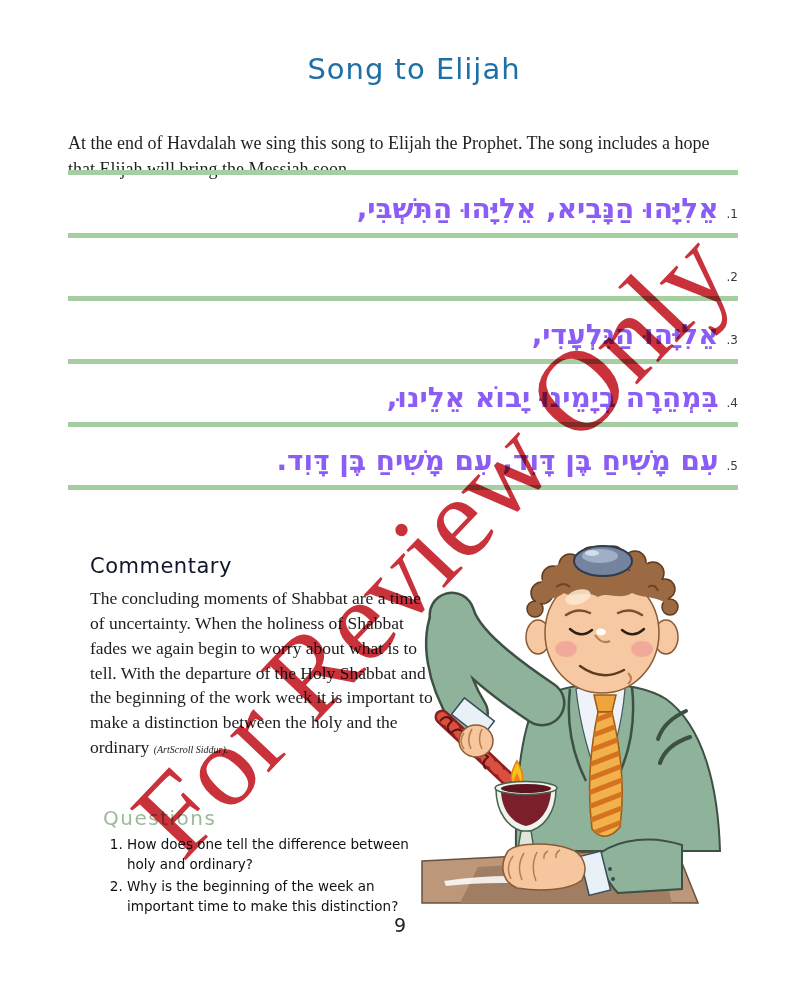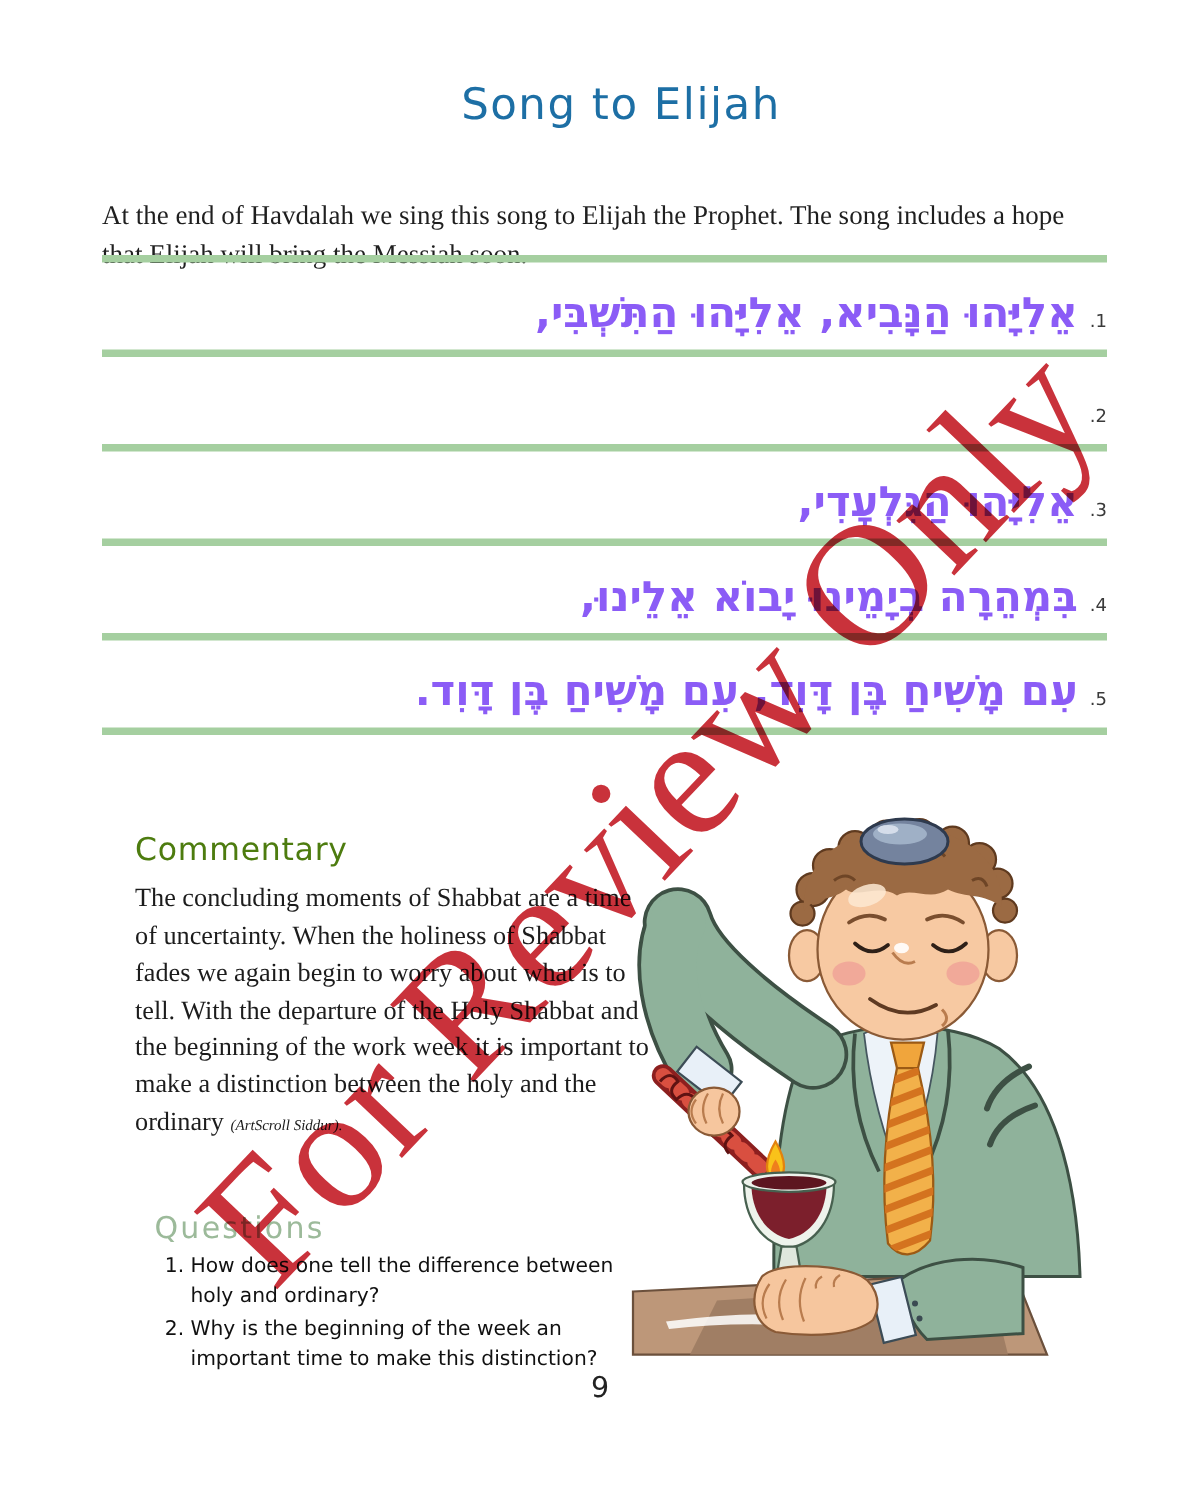--- a/index.html
+++ b/index.html
@@ -31,21 +31,21 @@
     padding-bottom:4px;
   }
   .heb {
     font-family:"DejaVu Sans", sans-serif; font-weight:bold;
     font-size:28px; color:#8b5cf6; white-space:nowrap;
   }
 
   .commentary { position:absolute; left:90px; top:554px; width:348px; }
   .commentary h2 {
     margin:0 0 8px 0; font-family:"DejaVu Sans", sans-serif; font-weight:400;
-    font-size:21px; color:#4d7c0f; letter-spacing:0.5px;
+    font-size:21px; color:#0f172a; letter-spacing:0.5px;
   }
   .commentary p { margin:0; font-size:17.5px; line-height:1.42; }
   .cite { font-style:italic; font-size:10px; }
 
   .questions { position:absolute; left:103px; top:806px; width:330px; }
   .questions h3 {
     margin:0 0 5px 0; font-family:"DejaVu Sans", sans-serif; font-weight:400;
     font-size:20px; color:#9cba9a; letter-spacing:1.5px;
   }
   .questions ol {

